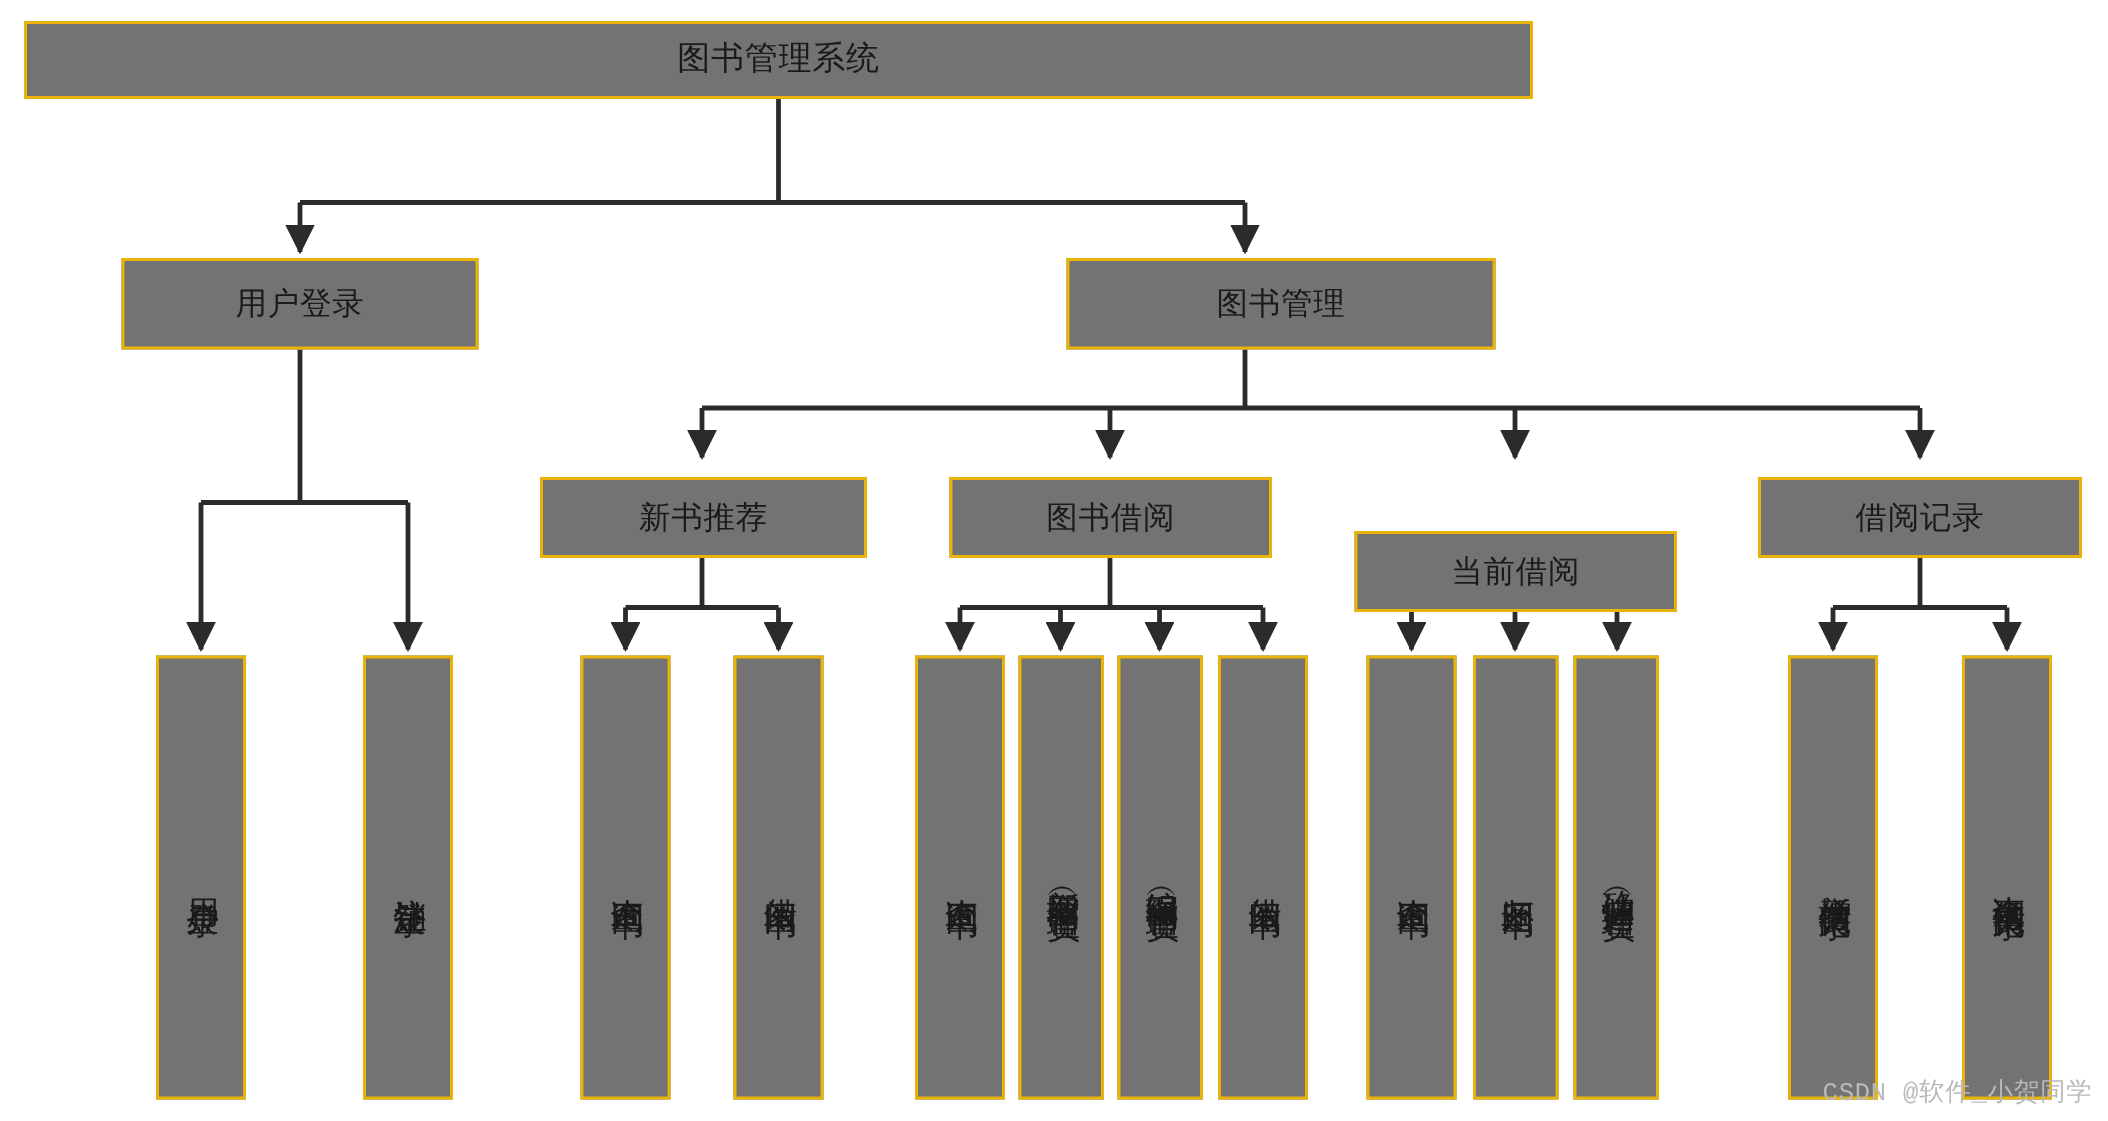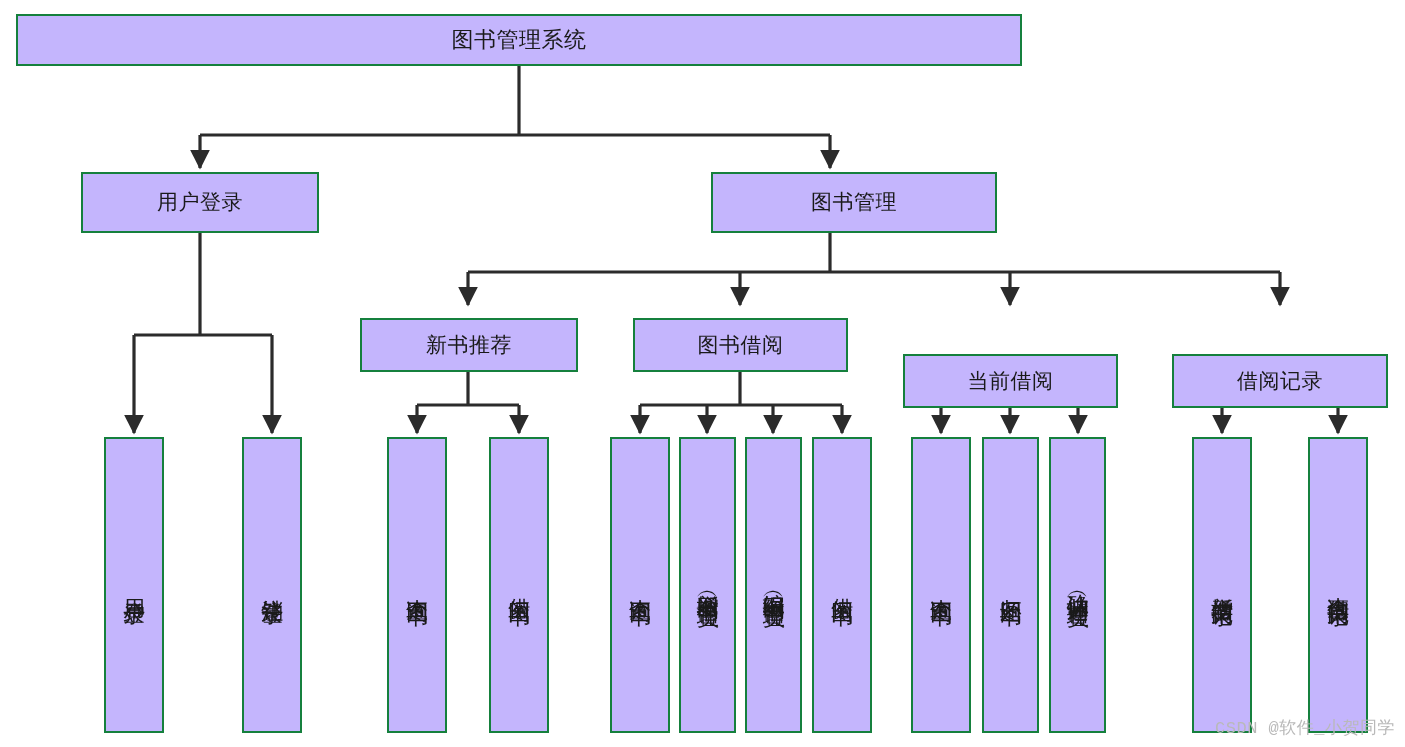--- a/index.html
+++ b/index.html
@@ -22,22 +22,22 @@
     position: absolute;
     left: 0;
     top: 0;
     width: 1405px;
     height: 747px;
     pointer-events: none;
   }
   .node {
     position: absolute;
     box-sizing: border-box;
-    background: #c4b5fd;
-    border: 2px solid #15803d;
+    background: #737373;
+    border: 2px solid #eab308;
     display: flex;
     align-items: center;
     justify-content: center;
     z-index: 2;
   }
   .node .lbl {
     color: #1a1a1a;
     text-align: center;
     line-height: 1.18;
     white-space: nowrap;
@@ -148,21 +148,21 @@
   </div>
 
   <div class="node horiz" style="left:633px; top:318px; width:215px; height:54px;">
     <span class="lbl">图书借阅</span>
   </div>
 
   <div class="node horiz" style="left:903px; top:318px; width:215px; height:54px;margin-top:36px;">
     <span class="lbl">当前借阅</span>
   </div>
 
-  <div class="node horiz" style="left:1172px; top:318px; width:216px; height:54px;margin-top:36px;">
+  <div class="node horiz" style="left:1172px; top:318px; width:216px; height:54px;">
     <span class="lbl">借阅记录</span>
   </div>
 
   <div class="node vert" style="left:104px; top:437px; width:60px; height:296px;">
     <span class="lbl">用户登录</span>
   </div>
 
   <div class="node vert" style="left:242px; top:437px; width:60px; height:296px;">
     <span class="lbl">注销登录</span>
   </div>

